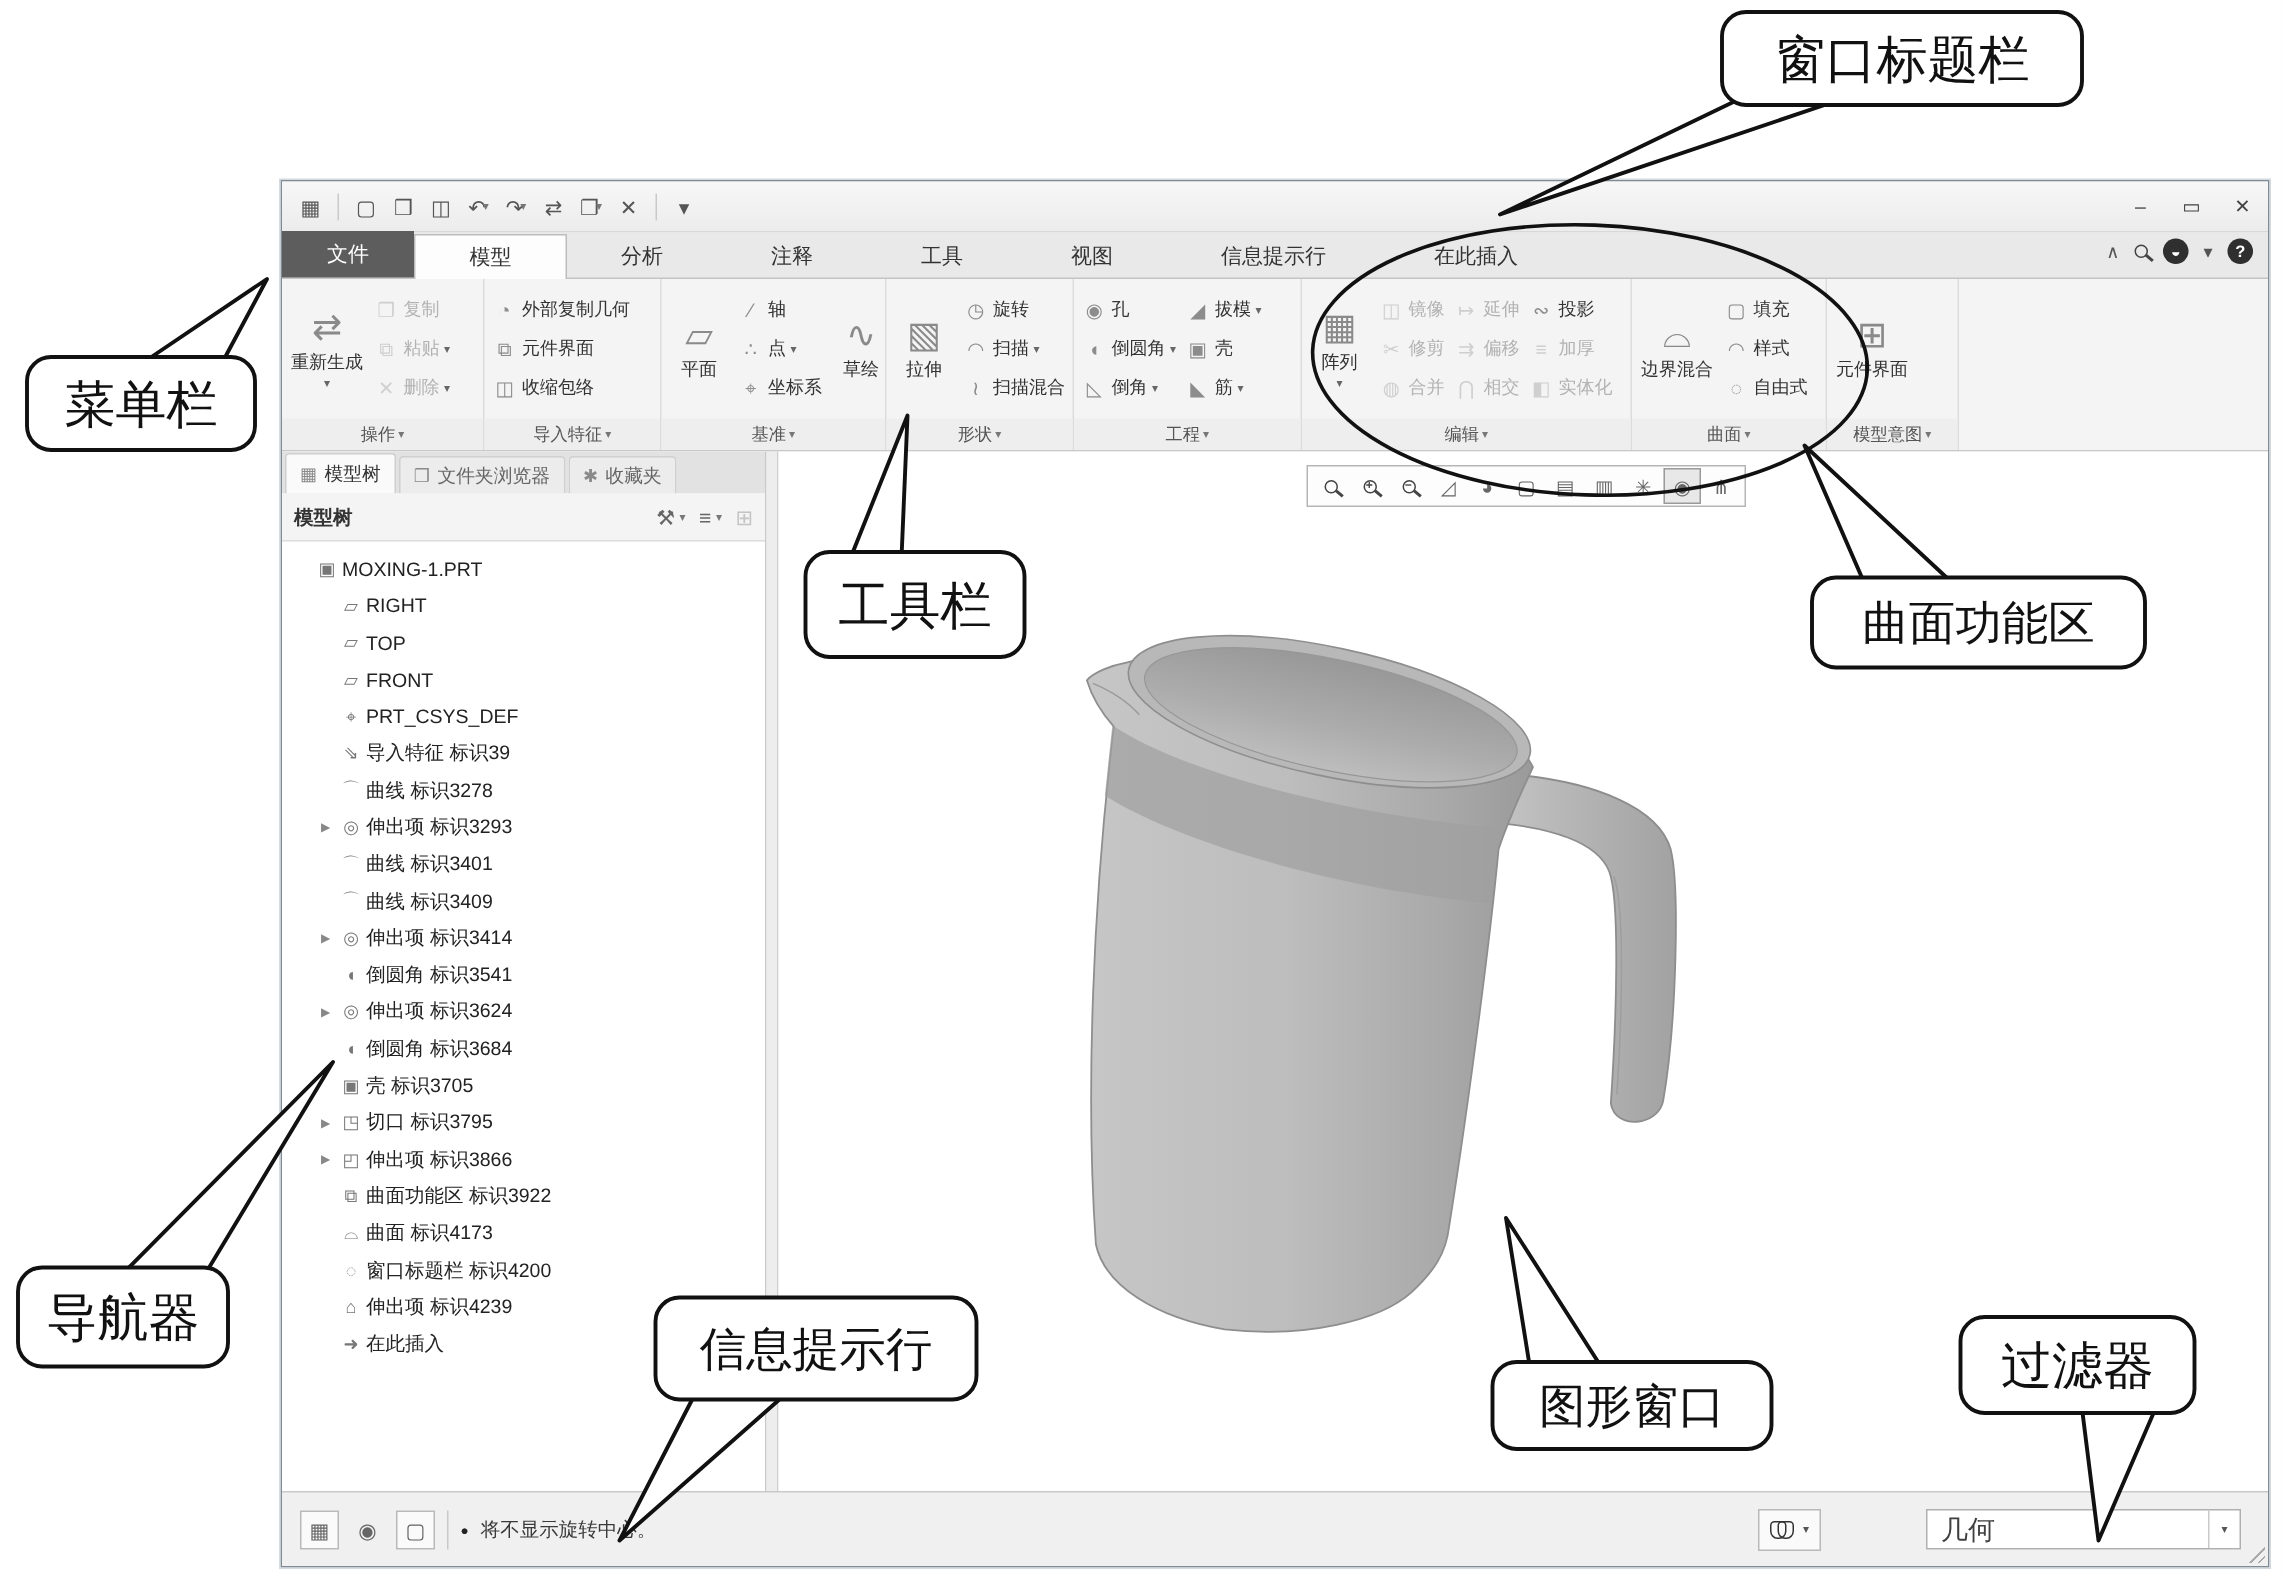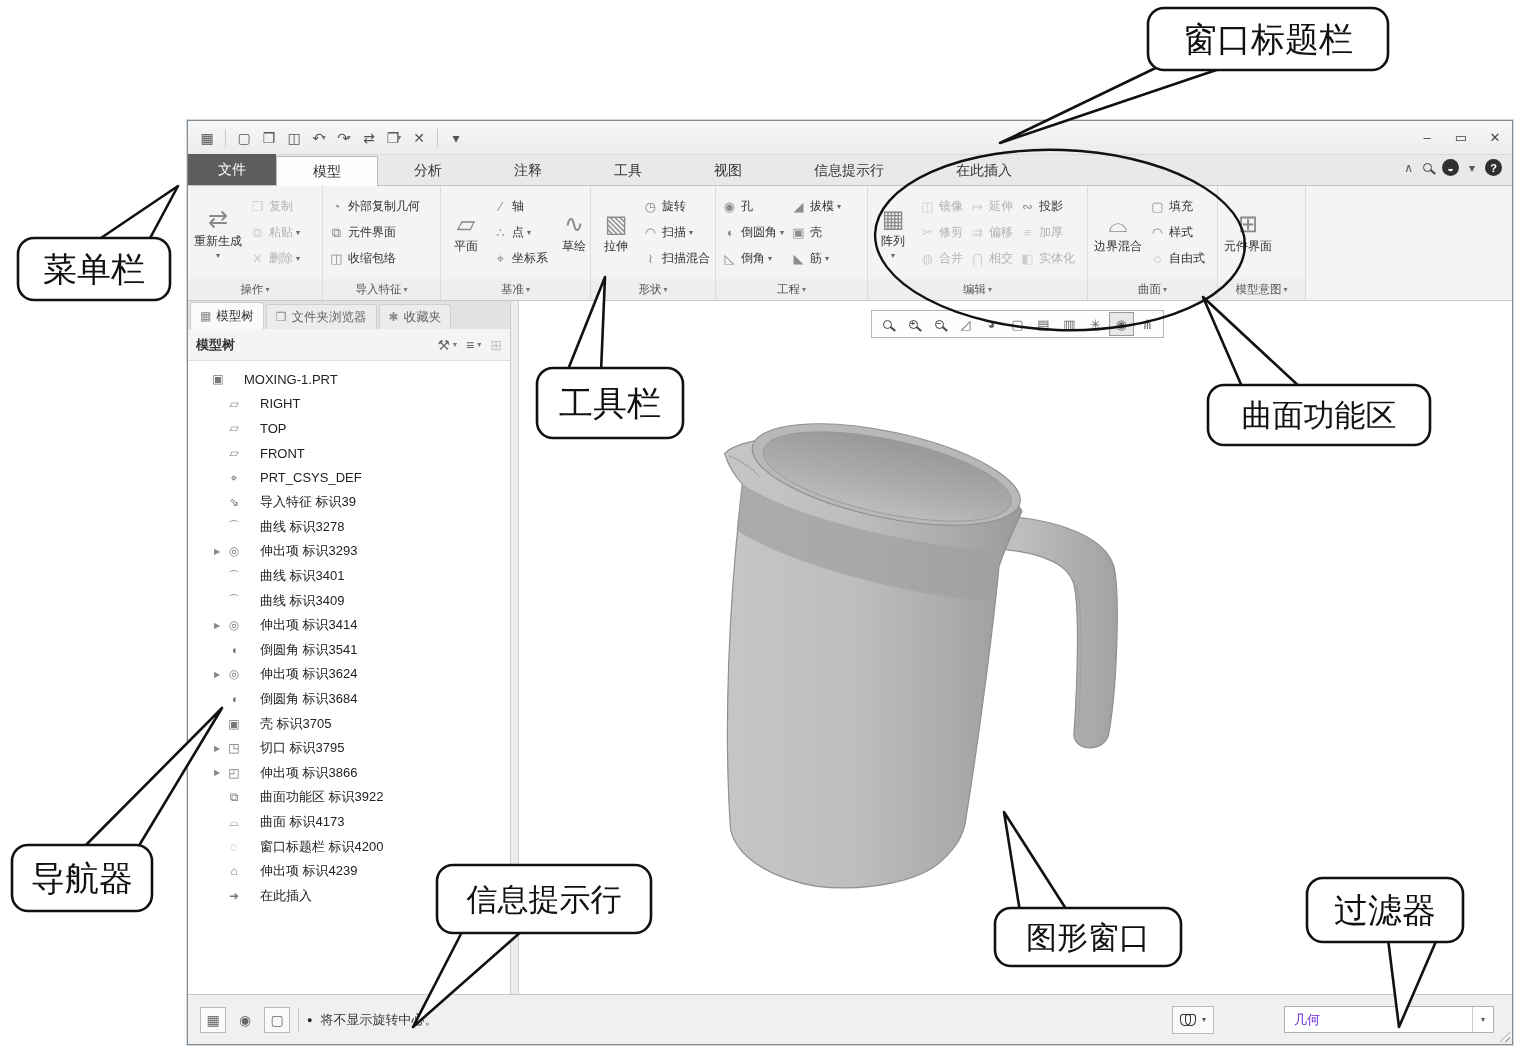--- a/index.html
+++ b/index.html
@@ -66,21 +66,21 @@
   .navhead { height:32px; background:#f4f4f4; border-bottom:1px solid #ddd; display:flex; align-items:center; padding:0 8px; }
   .navhead .nhtitle { font-size:13px; color:#333; font-weight:bold; }
   .navhead .nhicons { margin-left:auto; display:flex; align-items:center; gap:9px; }
   .navhead .hbtn { display:flex; align-items:center; gap:3px; color:#666; font-size:14px; }
   .navhead .hbtn .hdd { font-size:8px; color:#777; }
   .navhead .hbtn.disabled { color:#c4c4c4; }
   .tree { flex:1; overflow:hidden; padding:6px 0 0 6px; }
   .titem { height:24.6px; display:flex; align-items:center; font-size:13px; color:#222; white-space:nowrap; }
   .titem .texp { width:14px; font-size:8px; color:#888; text-align:center; flex:none; }
   .titem .tico { width:20px; font-size:12px; color:#777; text-align:center; flex:none; }
-  .titem .tlabel { margin-left:16px; }
+  .titem .tlabel { margin-left:0; }
 
   .sash { width:8px; background:#ededed; border-right:1px solid #cfcfcf; }
 
   .gfx { flex:1; background:#fff; position:relative; overflow:hidden; }
   .gtb { position:absolute; left:352px; top:9px; height:28px; background:#fdfdfd; border:1px solid #b5b5b5;
          display:flex; align-items:center; padding:0 3px; gap:1px; }
   .gbtn { width:25px; height:24px; display:flex; align-items:center; justify-content:center; color:#666; font-size:13px; }
   .gbtn.pressed { border:1px solid #9a9a9a; background:#e8e8e8; }
   .jug { position:absolute; inset:0; width:100%; height:100%; }
 
@@ -93,21 +93,21 @@
   .sb-sep { width:1px; height:26px; background:#c9c9c9; margin:0 8px; }
   .sb-msg { display:flex; align-items:center; gap:8px; font-size:13px; color:#3a3a3a; }
   .sb-msg .bullet { font-size:9px; color:#222; }
   .sb-right { margin-left:auto; display:flex; align-items:center; gap:70px; }
   .findbtn { display:flex; align-items:center; gap:6px; border:1px solid #b9b9b9; background:#fafafa; height:28px; padding:0 7px; }
   .binoc { position:relative; width:16px; height:11px; }
   .binoc::before, .binoc::after { content:''; position:absolute; top:0; width:9px; height:10px; border:1.8px solid #333; border-radius:3px 3px 45% 45%; }
   .binoc::before { left:0; } .binoc::after { right:0; }
   .findbtn .fdd { font-size:8px; color:#555; }
   .filterbox { width:210px; height:27px; background:#fff; border:1px solid #b0b0b0; display:flex; align-items:center; margin-right:6px; }
-  .filterbox .fval { flex:1; font-size:13px; color:#6d28d9; padding-left:9px; }
+  .filterbox .fval { flex:1; font-size:18px; color:#404040; padding-left:9px; }
   .filterbox .fbtn { width:21px; height:100%; border-left:1px solid #c9c9c9; display:flex; align-items:center; justify-content:center; font-size:8px; color:#555; }
   .grip { position:absolute; right:2px; bottom:2px; width:11px; height:11px;
           background:repeating-linear-gradient(135deg,#a9a9a9 0 1px,transparent 1px 4px); clip-path:polygon(100% 0,100% 100%,0 100%); }
 
   
   .overlay { position:absolute; inset:0; width:1521px; height:1050px; z-index:40; pointer-events:none; }
   .callout-shape { fill:#fff; stroke:#111; stroke-width:2.6; stroke-linejoin:round; }
   .callout-text { font-family:"Liberation Serif","DejaVu Serif",serif; fill:#111; text-anchor:middle; }
   .big-ellipse { fill:none; stroke:#111; stroke-width:2.4; }
 </style>

